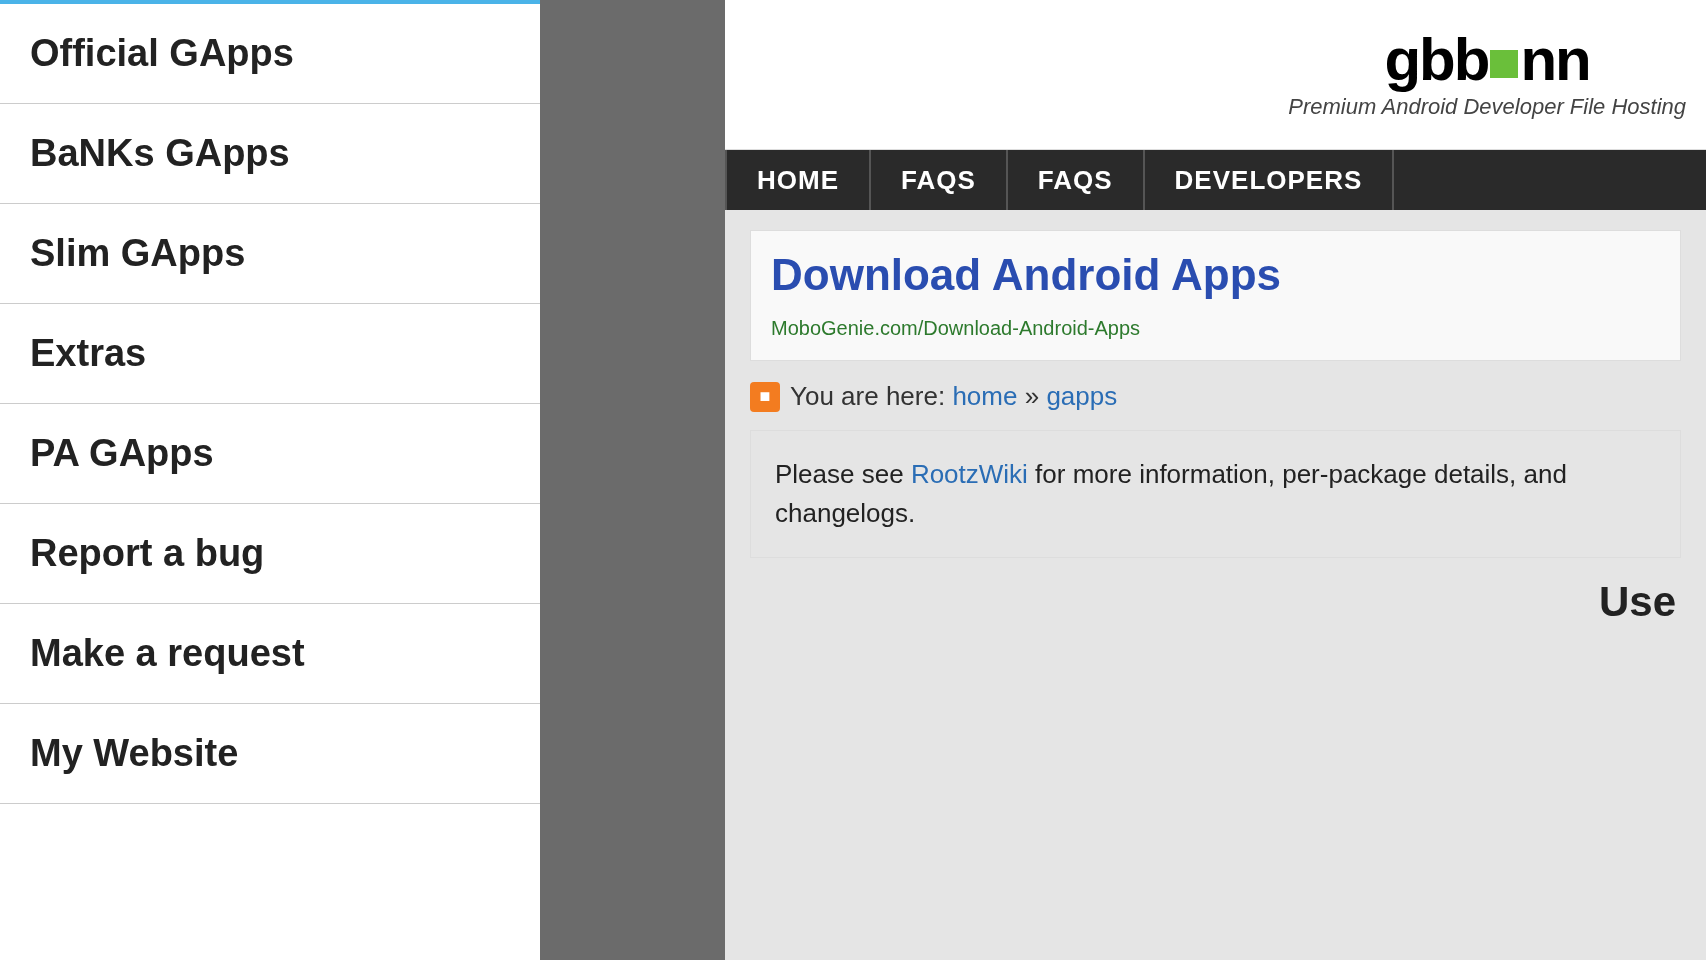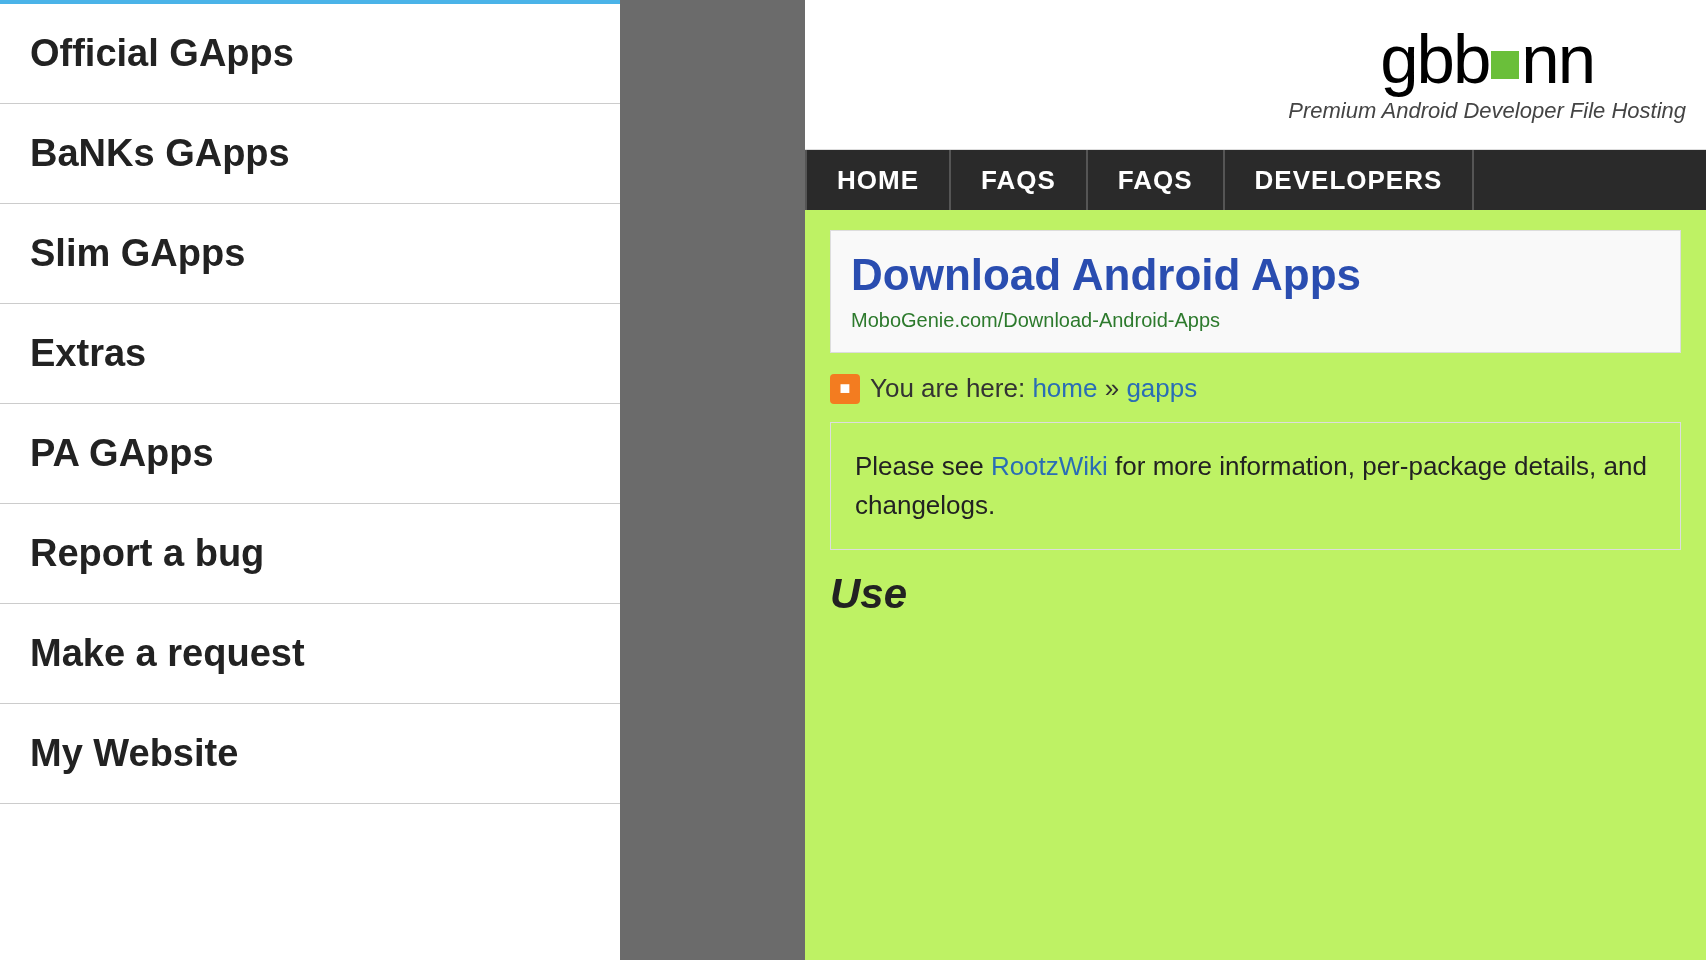--- a/index.html
+++ b/index.html
@@ -12,21 +12,21 @@
       font-family: Arial, sans-serif;
       display: flex;
       width: 1706px;
       height: 960px;
       overflow: hidden;
       background: #fff;
     }
 
     
     .sidebar {
-      width: 620px;
+      width: 540px;
       flex-shrink: 0;
       background: #fff;
       border-top: 4px solid #4ab3e8;
       display: flex;
       flex-direction: column;
     }
 
     .sidebar-item {
       padding: 28px 30px;
       border-bottom: 1px solid #ccc;
@@ -61,22 +61,22 @@
       align-items: center;
       justify-content: flex-end;
       min-height: 150px;
     }
 
     .logo-area {
       text-align: center;
     }
 
     .logo-text {
-      font-size: 69px;
-      font-weight: 400;
+      font-size: 60px;
+      font-weight: 700;
       color: #000;
       line-height: 1;
       letter-spacing: -2px;
       font-family: 'Arial Black', Arial, sans-serif;
     }
 
     .logo-dot {
       display: inline-block;
       width: 28px;
       height: 28px;
@@ -113,21 +113,21 @@
     }
 
     .nav-item:first-child {
       border-left: 2px solid #555;
     }
 
     
     .content {
       flex: 1;
       padding: 20px 25px;
-      background: #bef264;
+      background: #e5e5e5;
       overflow: hidden;
     }
 
     
     .ad-block {
       border: 1px solid #ddd;
       padding: 20px;
       margin-bottom: 20px;
       background: #f9f9f9;
     }
@@ -135,21 +135,21 @@
     .ad-title {
       font-size: 44px;
       font-weight: bold;
       color: #2a4db0;
       line-height: 1.1;
     }
 
     .ad-url {
       font-size: 20px;
       color: #2d7a2d;
-      margin-top: 10px;
+      margin-top: 18px;
     }
 
     .ad-desc {
       font-size: 26px;
       font-weight: bold;
       color: #222;
       margin-top: 10px;
     }
 
     
@@ -191,26 +191,25 @@
       color: #222;
     }
 
     .info-link {
       color: #2a6db5;
       text-decoration: none;
     }
 
     
     .use-heading {
-      text-align: left;
+      text-align: right;
       font-size: 42px;
       font-weight: bold;
       color: #222;
       padding-right: 5px;
-      font-style: italic;
     }
   </style>
 </head>
 <body>
 
 <div class="sidebar">
   <div class="sidebar-item">Official GApps</div>
   <div class="sidebar-item">BaNKs GApps</div>
   <div class="sidebar-item">Slim GApps</div>
   <div class="sidebar-item">Extras</div>

